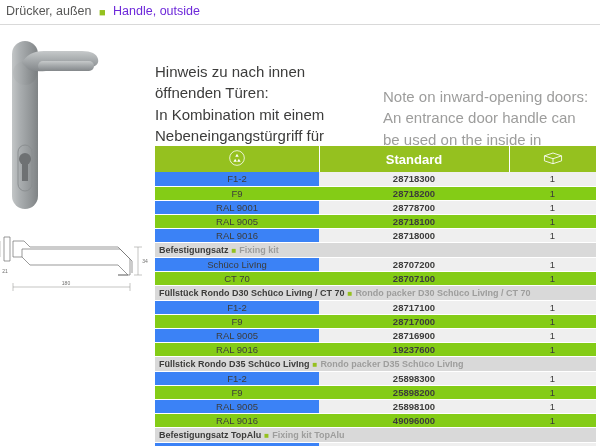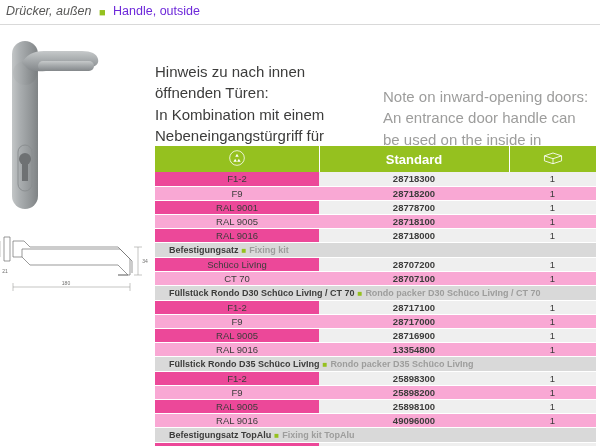--- a/index.html
+++ b/index.html
@@ -16,21 +16,21 @@
     position: relative;
   }
 
   
   .page-header {
     padding: 4px 0 6px 6px;
     font-size: 12.5px;
     color: #575756;
     white-space: nowrap;
   }
-  .page-header .title-de { color: #575756; font-style: italic; }
+  .page-header .title-de { color: #575756; }
   .page-header .sep {
     color: #95c11f;
     font-size: 11px;
     margin: 0 4px;
     vertical-align: middle;
   }
   .page-header .title-en { color: #6d28d9; }
   .header-rule {
     height: 1px;
     background: #d9d9d9;
@@ -107,45 +107,45 @@
   .col-b { width: 190px; }
   .col-c { width: 87px; }
 
   tbody tr { height: 14px; }
   tbody td {
     border-bottom: 1px solid #ffffff;
   }
   .cell-name {
     text-align: center;
     color: #3c3c3b;
-    background: #ec4899;
+    background: #3b82f6;
     padding: 0 4px;
   }
   .cell-price {
     text-align: center;
     font-weight: bold;
     color: #3c3c3b;
     background: #efefef;
     margin-top: 32px;
   }
   .cell-qty {
     text-align: center;
     color: #3c3c3b;
     background: #efefef;
   }
   tr.alt .cell-name,
   tr.alt .cell-price,
-  tr.alt .cell-qty { background: #f9a8d4; }
+  tr.alt .cell-qty { background: #84cc16; }
 
   tr.group td {
     background: #d9d9d9;
     font-size: 9px;
     font-weight: bold;
     color: #3c3c3b;
-    padding-left: 14px;
+    padding-left: 4px;
     height: 14px;
   }
   tr.group .g-de { color: #3c3c3b; }
   tr.group .g-sep {
     color: #95c11f;
     margin: 0 3px;
     font-size: 8px;
   }
   tr.group .g-en { color: #9d9d9c; font-weight: bold; }
 
@@ -328,21 +328,21 @@
             <td class="cell-price">28717000</td>
             <td class="cell-qty">1</td>
           </tr>
           <tr class="">
             <td class="cell-name">RAL 9005</td>
             <td class="cell-price">28716900</td>
             <td class="cell-qty">1</td>
           </tr>
           <tr class="alt">
             <td class="cell-name">RAL 9016</td>
-            <td class="cell-price">13354800</td>
+            <td class="cell-price">19237600</td>
             <td class="cell-qty">1</td>
           </tr>
           <tr class="group">
             <td colspan="3"><span class="g-de">Füllstick Rondo  D35 Schüco LivIng</span><span class="g-sep">■</span><span class="g-en">Rondo packer D35 Schüco LivIng</span></td>
           </tr>
           <tr class="">
             <td class="cell-name">F1-2</td>
             <td class="cell-price">25898300</td>
             <td class="cell-qty">1</td>
           </tr>

